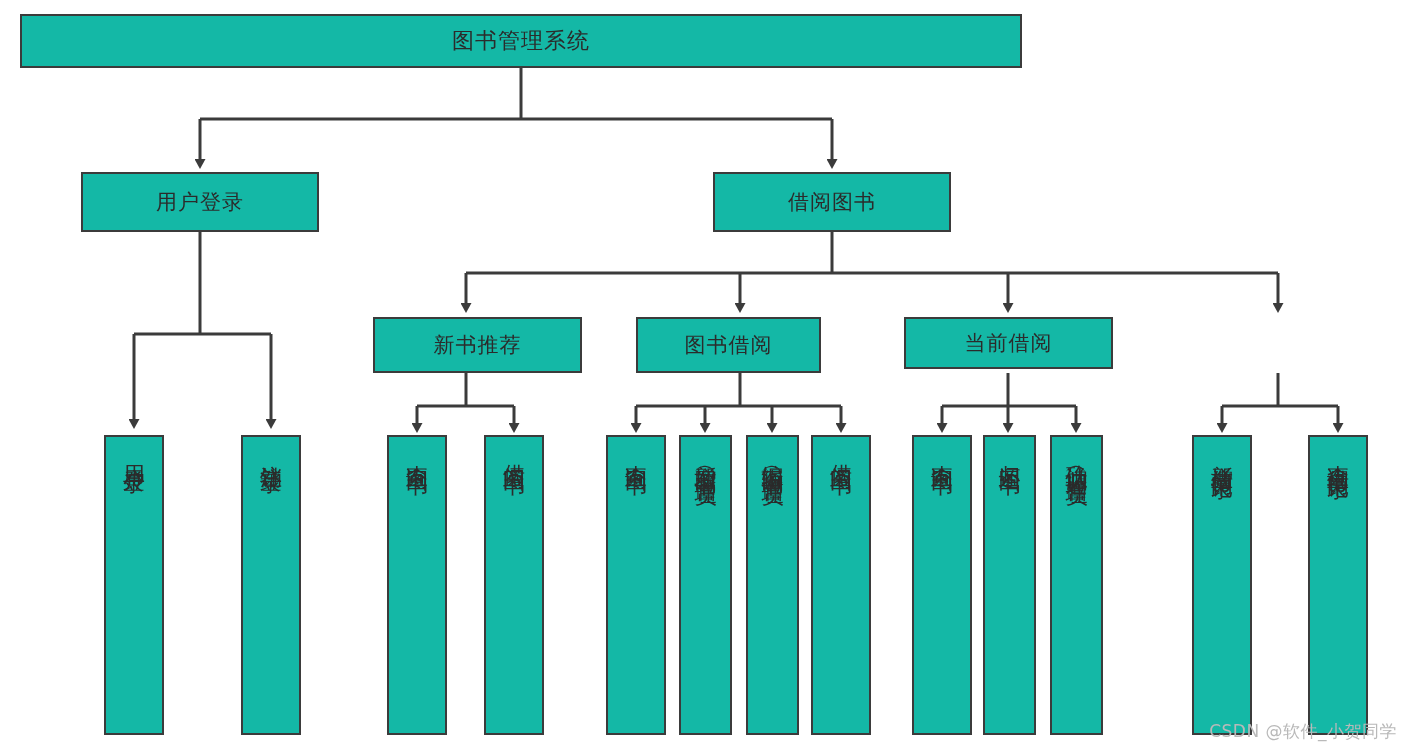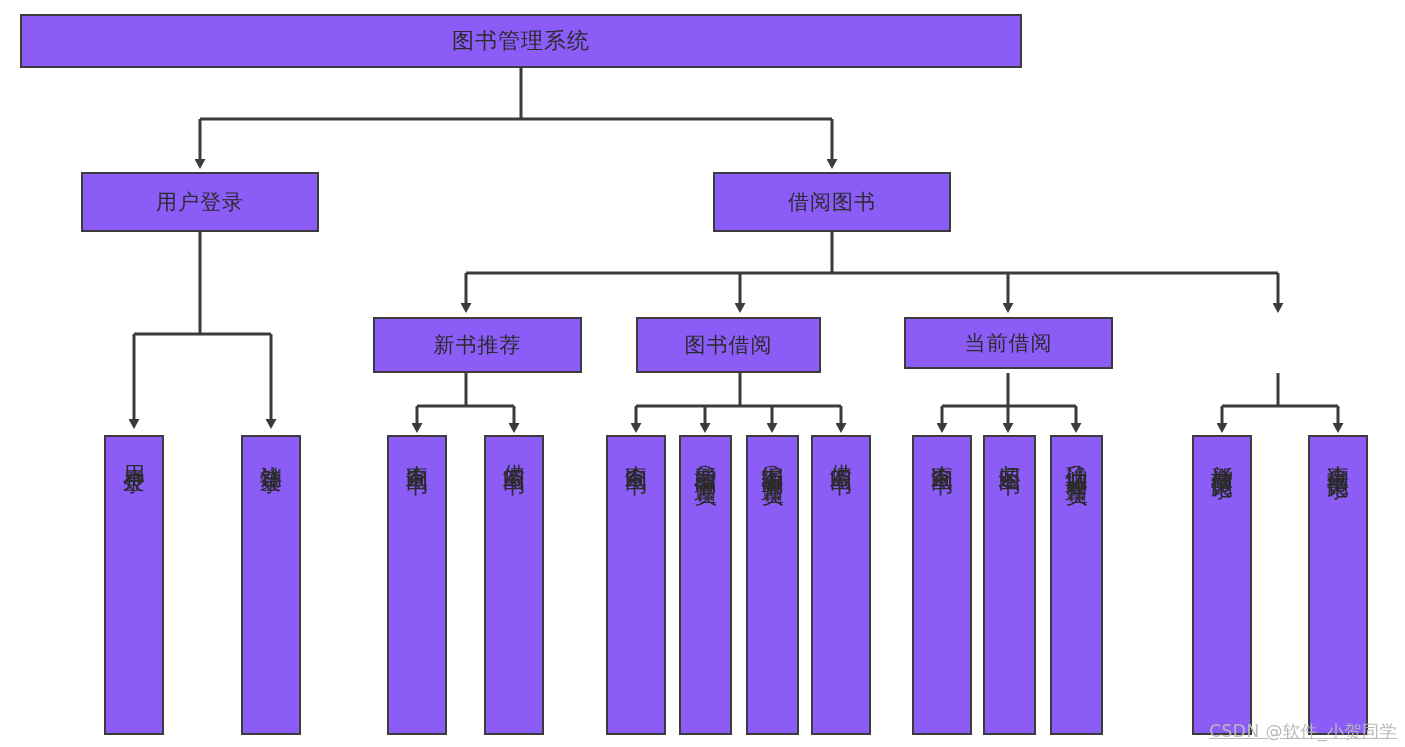--- a/index.html
+++ b/index.html
@@ -21,21 +21,21 @@
     position: absolute;
     left: 0;
     top: 0;
     width: 1405px;
     height: 747px;
     pointer-events: none;
   }
   .node {
     position: absolute;
     box-sizing: border-box;
-    background: #8b5cf6;
+    background: #14b8a6;
     border: 2.5px solid #3b3b3b;
     display: flex;
     align-items: center;
     justify-content: center;
     color: #2b2b2b;
   }
   .node .lbl {
     display: block;
     text-align: center;
     line-height: 1.15;
@@ -61,21 +61,20 @@
     white-space: nowrap;
   }
   #watermark {
     position: absolute;
     right: 8px;
     bottom: 4px;
     font-size: 17px;
     color: #b9b9b9;
     letter-spacing: 0.5px;
     white-space: nowrap;
-    text-decoration: underline;
   }
 </style>
 </head>
 <body>
 
 <div id="canvas">
 
   <svg id="wires" viewBox="0 0 1405 747" xmlns="http://www.w3.org/2000/svg">
     <defs>
       <marker id="arrow" markerWidth="10" markerHeight="11" refX="1" refY="5.5" orient="auto" markerUnits="userSpaceOnUse">

